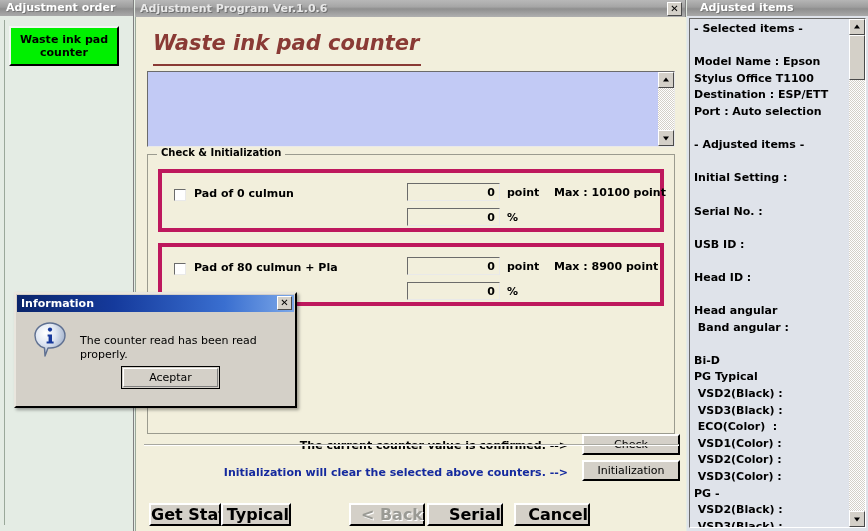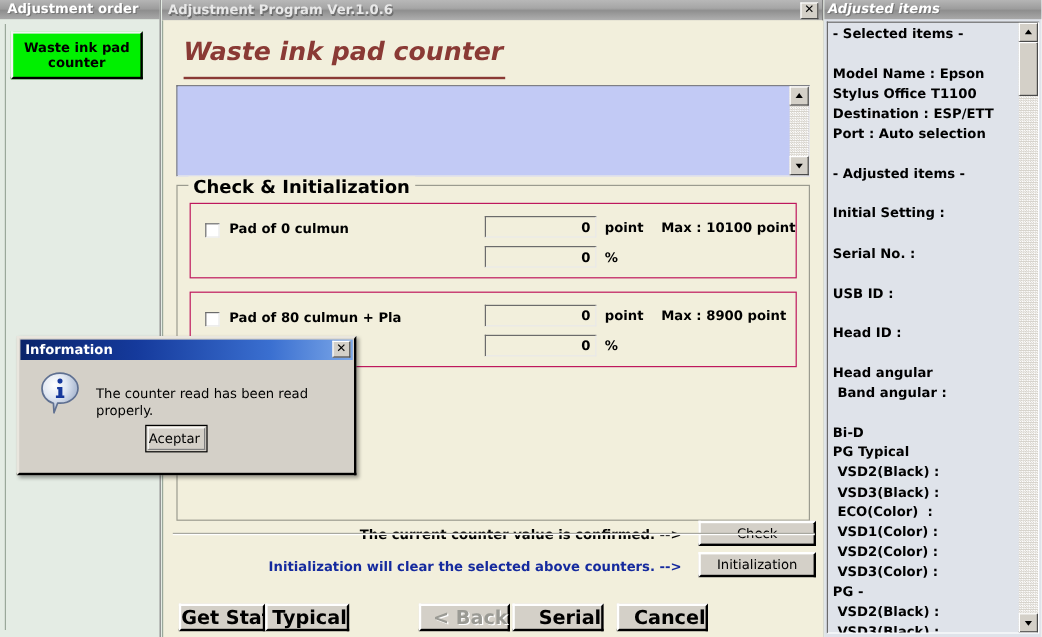--- a/index.html
+++ b/index.html
@@ -199,31 +199,31 @@
     left: 11px; top: 137px;
     width: 528px; height: 280px;
     border: 1px solid #9b9b8f;
     box-sizing: border-box;
   }
   #grp-title {
     position: absolute;
     left: 9px; top: -8px;
     background: #f2efdc;
     padding: 0 4px;
-    font-size: 15px;
+    font-size: 10px;
     font-weight: bold;
     color: #000;
     white-space: nowrap;
   }
   .pad-box {
     position: absolute;
     left: 10px;
     width: 506px;
     height: 63px;
-    border: 1px solid #be185d;
+    border: 4px solid #be185d;
     box-sizing: border-box;
     background: #f2efdc;
   }
   #pad-box-0 { top: 14px; }
   #pad-box-1 { top: 88px; }
   .pad-check {
     position: absolute;
     left: 12px; top: 16px;
     width: 12px; height: 12px;
     background: #ffffff;
@@ -345,26 +345,25 @@
     width: 181px; height: 531px;
     background: #dfe3ea;
     box-sizing: border-box;
   }
   #right-caption {
     height: 16px;
     background: linear-gradient(to bottom, #b5b5b5 0%, #9d9d9d 45%, #8e8e8e 55%, #a9a9a9 100%);
     color: #ffffff;
     font-weight: bold;
     font-size: 11px;
-    padding: 1px 0 0 3px;
+    padding: 1px 0 0 13px;
     box-sizing: border-box;
     text-shadow: 1px 1px 0 #777;
     white-space: nowrap;
     overflow: hidden;
-    font-style: italic;
   }
   #right-listbox {
     position: absolute;
     left: 2px; top: 18px;
     width: 177px; height: 510px;
     background: #dfe3ea;
     border: 1px solid;
     border-color: #6b6b6b #ffffff #ffffff #6b6b6b;
     box-sizing: border-box;
     overflow: hidden;
@@ -396,21 +395,21 @@
     background: #d4d0c8;
     border: 1px solid;
     border-color: #ffffff #4a4a4a #4a4a4a #ffffff;
     box-sizing: border-box;
     cursor: default;
   }
 
   
   #dialog {
     position: absolute;
-    left: 14px; top: 280px;
+    left: 14px; top: 292px;
     width: 283px; height: 116px;
     background: #d4d0c8;
     border: 2px outset #d4d0c8;
     border-top-color: #e9e6de;
     border-left-color: #e9e6de;
     border-right-color: #4a4a4a;
     border-bottom-color: #4a4a4a;
     box-sizing: border-box;
     box-shadow: 2px 2px 3px rgba(0,0,0,0.35);
   }
@@ -451,27 +450,27 @@
     position: absolute;
     left: 64px; top: 40px;
     width: 208px;
     font-size: 11px;
     color: #000;
     line-height: 14px;
   }
   #dlg-ok {
     position: absolute;
     left: 105px; top: 72px;
-    width: 52px; height: 23px;
+    width: 99px; height: 23px;
     background: #d4d0c8;
     border: 1px solid #000000;
     box-sizing: border-box;
     font-size: 11px;
     color: #000;
-    text-align: left;
+    text-align: center;
     cursor: default;
   }
   #dlg-ok .inner {
     display: block;
     margin: 1px;
     height: 19px;
     line-height: 17px;
     border: 1px solid;
     border-color: #ffffff #808080 #808080 #ffffff;
     box-sizing: border-box;

